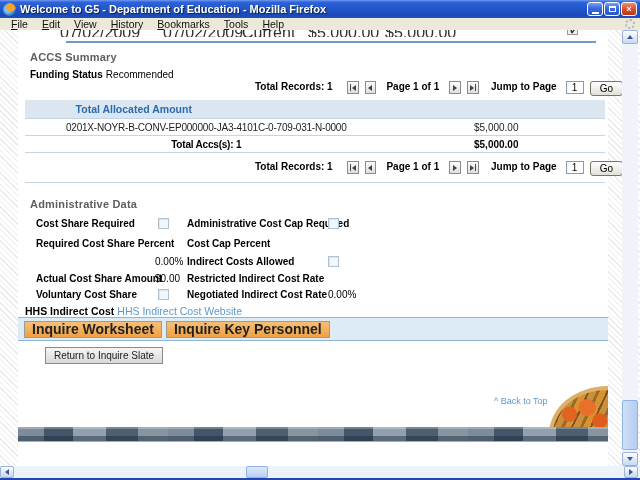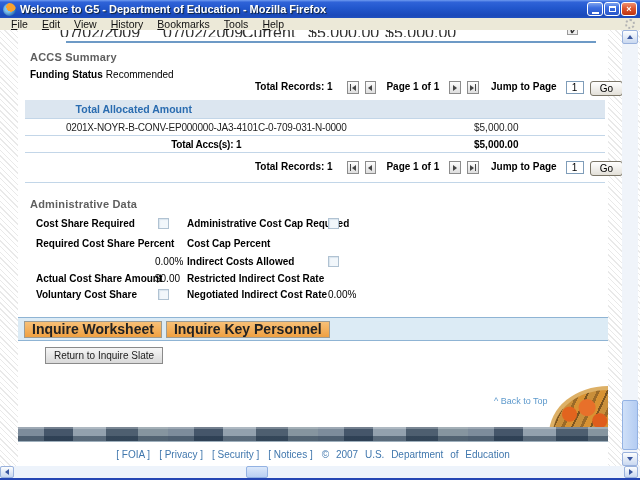--- a/index.html
+++ b/index.html
@@ -269,42 +269,39 @@
         <span class="val l-slot">$0.00</span>
         <span class="lbl r-label">Restricted Indirect Cost Rate</span>
       </div>
       <div class="adm-row" style="top:259px;">
         <span class="lbl l-label">Voluntary Cost Share</span>
         <span class="l-slot" style="left:122px;"><span class="cb"></span></span>
         <span class="lbl r-label">Negotiated Indirect Cost Rate</span>
         <span class="val r-slot">0.00%</span>
       </div>
 
+      <div class="hhs-row">
+        <span class="lbl" style="font-size:10.5px;">HHS Indirect Cost</span>
+        <a class="lightlink" href="#">HHS Indirect Cost Website</a>
+      </div>
 
       <div class="band">
         <button class="btn-orange">Inquire Worksheet</button>
         <button class="btn-orange">Inquire Key Personnel</button>
       </div>
       <button class="btn-gray">Return to Inquire Slate</button>
 
       <a class="backtop" href="#">^ Back to Top</a>
 
       <div class="photo">
           <div class="photo-inner"></div>
         </div>
 
       <div class="metalbar"></div>
 
-      <div class="footer">
-        <a href="#">[ FOIA ]</a>
-        <a href="#">[ Privacy ]</a>
-        <a href="#">[ Security ]</a>
-        <a href="#">[ Notices ]</a>
-        <span class="copyright">© 2007 U.S. Department of Education</span>
-      </div>
     </div>
   </div>
 
   <div class="vscroll">
     <div class="sbtn" style="top:0;">
         <span class="tri-up"></span>
       </div>
     <div class="vthumb"></div>
     <div class="sbtn" style="top:422px;">
         <span class="tri-dn"></span>

